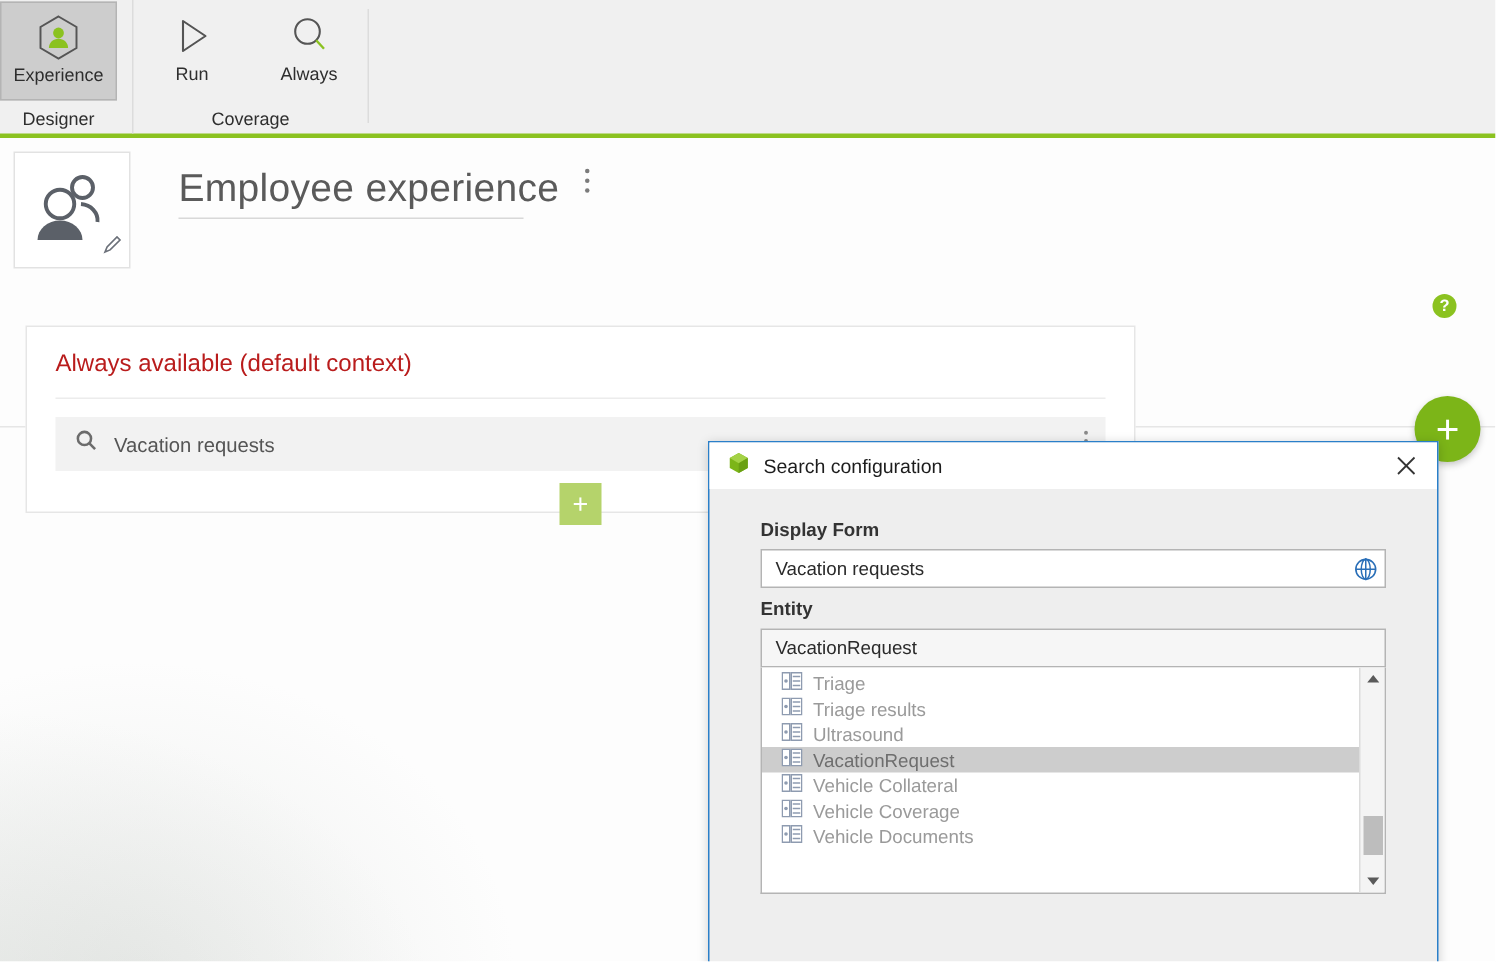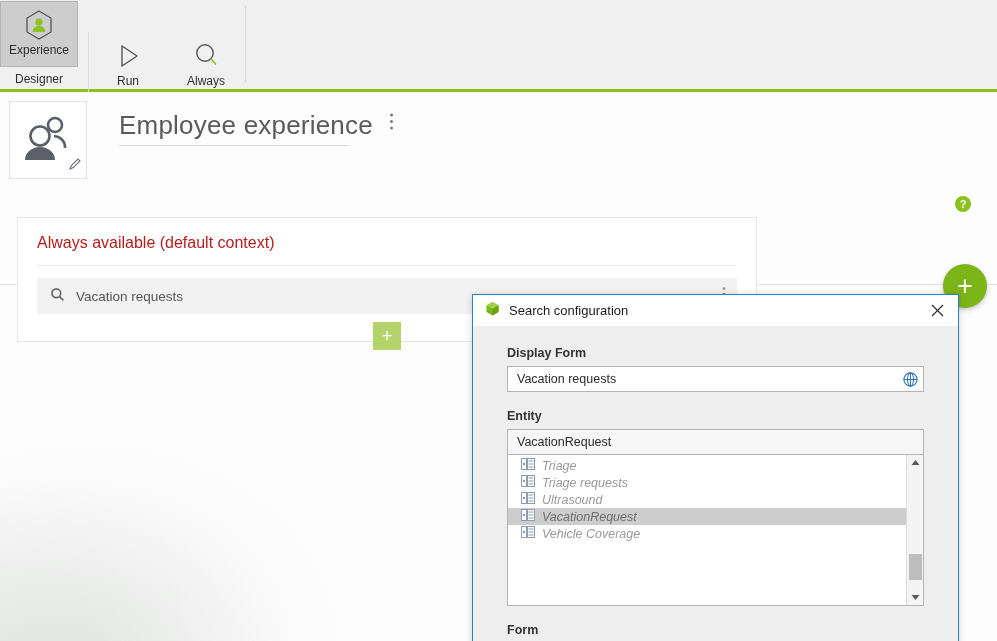--- a/index.html
+++ b/index.html
@@ -16,21 +16,21 @@
   .ribbon {
     position: absolute; left: 0; top: 0; width: 997px; height: 92px;
     background: #f0f0f0;
     border-bottom: 3px solid #8bc220;
   }
   .ribbon-group {
     position: absolute; top: 0; height: 89px;
     display: flex; flex-direction: column; align-items: center;
   }
   .ribbon-group.g-designer { left: 0; width: 78px; }
-  .ribbon-group.g-project  { left: 88px; width: 157px; border-left: 1px solid #dcdcdc; margin-top: 32px; }
+  .ribbon-group.g-project  { left: 88px; width: 157px; border-left: 1px solid #dcdcdc; }
   .ribbon-btns { display: flex; flex-direction: row; height: 68px; width: 100%;
                  justify-content: center; }
   .rbtn {
     width: 78px; height: 66px; margin-top: 1px;
     display: flex; flex-direction: column; align-items: center; justify-content: flex-start;
     padding-top: 5px; cursor: default;
   }
   .rbtn.active { background: #cdcdcd; border: 1px solid #b4b4b4; }
   .rbtn .glyph { height: 36px; display: flex; align-items: center; justify-content: center; }
   .rbtn .rlabel { font-size: 12px; color: #2e2e2e; line-height: 14px; }
@@ -148,21 +148,21 @@
     display: flex; align-items: center; padding: 0 9px;
     font-size: 12.5px; color: #2a2a2a;
   }
   .listbox {
     height: 151px; background: #fff; border: 1px solid #b4b4b4; border-top: none;
     display: flex; position: relative; overflow: hidden;
   }
   .list-items { flex: 1; padding-top: 2px; }
   .litem {
     height: 17px; display: flex; align-items: center; padding-left: 34px;
-    font-size: 12.5px; color: #9a9a9a; cursor: default; font-style: italic;
+    font-size: 12.5px; color: #9a9a9a; cursor: default;
   }
   .litem.sel { background: #cdcdcd; color: #6e6e6e; }
   .litem .ico { position: absolute; left: 13px; }
   .litem-wrap { position: relative; }
   .scroll {
     width: 17px; background: #f4f4f4; border-left: 1px solid #dcdcdc;
     display: flex; flex-direction: column; align-items: center; position: relative;
   }
   .sc-arrow { height: 15px; display: flex; align-items: center; justify-content: center;
               cursor: default; }
@@ -315,21 +315,21 @@
           <span class="inp-icon">
             <svg width="17" height="17" viewBox="0 0 17 17">
               <circle cx="8.5" cy="8.5" r="6.6" fill="none" stroke="#2a6fb8" stroke-width="1.1"></circle>
               <ellipse cx="8.5" cy="8.5" rx="3" ry="6.6" fill="none" stroke="#2a6fb8" stroke-width="1"></ellipse>
               <line x1="2" y1="8.5" x2="15" y2="8.5" stroke="#2a6fb8" stroke-width="1"></line>
               <line x1="8.5" y1="1.2" x2="8.5" y2="15.8" stroke="#2a6fb8" stroke-width="1"></line>
             </svg>
           </span>
         </div>
 
-        <div class="fld-label" style="margin-top:17px;">Entity</div>
+        <div class="fld-label" style="margin-top:7px;">Entity</div>
         <div class="combo-display">VacationRequest</div>
 
         <div class="listbox">
           <div class="list-items">
             <div class="litem litem-wrap">
               <span class="ico">
                 <svg width="14" height="12" viewBox="0 0 14 12">
                     <rect x="0.5" y="0.5" width="5" height="11" fill="#fff" stroke="#8e9bb0"></rect>
                     <circle cx="3" cy="6" r="1.2" fill="#8e9bb0"></circle>
                     <rect x="6.5" y="0.5" width="7" height="11" fill="#fff" stroke="#8e9bb0"></rect>
@@ -344,21 +344,21 @@
               <span class="ico">
                 <svg width="14" height="12" viewBox="0 0 14 12">
                     <rect x="0.5" y="0.5" width="5" height="11" fill="#fff" stroke="#8e9bb0"></rect>
                     <circle cx="3" cy="6" r="1.2" fill="#8e9bb0"></circle>
                     <rect x="6.5" y="0.5" width="7" height="11" fill="#fff" stroke="#8e9bb0"></rect>
                     <line x1="7.5" y1="3" x2="12.5" y2="3" stroke="#8e9bb0"></line>
                     <line x1="7.5" y1="6" x2="12.5" y2="6" stroke="#8e9bb0"></line>
                     <line x1="7.5" y1="9" x2="12.5" y2="9" stroke="#8e9bb0"></line>
                   </svg>
               </span>
-              <span>Triage requests</span>
+              <span>Triage results</span>
             </div>
             <div class="litem litem-wrap">
               <span class="ico">
                 <svg width="14" height="12" viewBox="0 0 14 12">
                     <rect x="0.5" y="0.5" width="5" height="11" fill="#fff" stroke="#8e9bb0"></rect>
                     <circle cx="3" cy="6" r="1.2" fill="#8e9bb0"></circle>
                     <rect x="6.5" y="0.5" width="7" height="11" fill="#fff" stroke="#8e9bb0"></rect>
                     <line x1="7.5" y1="3" x2="12.5" y2="3" stroke="#8e9bb0"></line>
                     <line x1="7.5" y1="6" x2="12.5" y2="6" stroke="#8e9bb0"></line>
                     <line x1="7.5" y1="9" x2="12.5" y2="9" stroke="#8e9bb0"></line>
@@ -383,41 +383,66 @@
               <span class="ico">
                 <svg width="14" height="12" viewBox="0 0 14 12">
                     <rect x="0.5" y="0.5" width="5" height="11" fill="#fff" stroke="#8e9bb0"></rect>
                     <circle cx="3" cy="6" r="1.2" fill="#8e9bb0"></circle>
                     <rect x="6.5" y="0.5" width="7" height="11" fill="#fff" stroke="#8e9bb0"></rect>
                     <line x1="7.5" y1="3" x2="12.5" y2="3" stroke="#8e9bb0"></line>
                     <line x1="7.5" y1="6" x2="12.5" y2="6" stroke="#8e9bb0"></line>
                     <line x1="7.5" y1="9" x2="12.5" y2="9" stroke="#8e9bb0"></line>
                   </svg>
               </span>
+              <span>Vehicle Collateral</span>
+            </div>
+            <div class="litem litem-wrap">
+              <span class="ico">
+                <svg width="14" height="12" viewBox="0 0 14 12">
+                    <rect x="0.5" y="0.5" width="5" height="11" fill="#fff" stroke="#8e9bb0"></rect>
+                    <circle cx="3" cy="6" r="1.2" fill="#8e9bb0"></circle>
+                    <rect x="6.5" y="0.5" width="7" height="11" fill="#fff" stroke="#8e9bb0"></rect>
+                    <line x1="7.5" y1="3" x2="12.5" y2="3" stroke="#8e9bb0"></line>
+                    <line x1="7.5" y1="6" x2="12.5" y2="6" stroke="#8e9bb0"></line>
+                    <line x1="7.5" y1="9" x2="12.5" y2="9" stroke="#8e9bb0"></line>
+                  </svg>
+              </span>
               <span>Vehicle Coverage</span>
+            </div>
+            <div class="litem litem-wrap">
+              <span class="ico">
+                <svg width="14" height="12" viewBox="0 0 14 12">
+                    <rect x="0.5" y="0.5" width="5" height="11" fill="#fff" stroke="#8e9bb0"></rect>
+                    <circle cx="3" cy="6" r="1.2" fill="#8e9bb0"></circle>
+                    <rect x="6.5" y="0.5" width="7" height="11" fill="#fff" stroke="#8e9bb0"></rect>
+                    <line x1="7.5" y1="3" x2="12.5" y2="3" stroke="#8e9bb0"></line>
+                    <line x1="7.5" y1="6" x2="12.5" y2="6" stroke="#8e9bb0"></line>
+                    <line x1="7.5" y1="9" x2="12.5" y2="9" stroke="#8e9bb0"></line>
+                  </svg>
+              </span>
+              <span>Vehicle Documents</span>
             </div>
           </div>
 
           <div class="scroll">
             <div class="sc-arrow">
               <svg width="9" height="7" viewBox="0 0 9 7">
                   <polygon points="4.5,1 8.5,6 0.5,6" fill="#5a5a5a"></polygon>
                 </svg>
             </div>
             <div class="sc-track">
               <div class="sc-thumb"></div>
             </div>
             <div class="sc-arrow">
               <svg width="9" height="7" viewBox="0 0 9 7">
                   <polygon points="4.5,6 0.5,1 8.5,1" fill="#5a5a5a"></polygon>
                 </svg>
             </div>
           </div>
         </div>
 
-        <div class="fld-label" style="margin-top:17px;">Form</div>
 
       </div>
 
     </div>
 
   </div>
 </div>
 
 </body></html>

